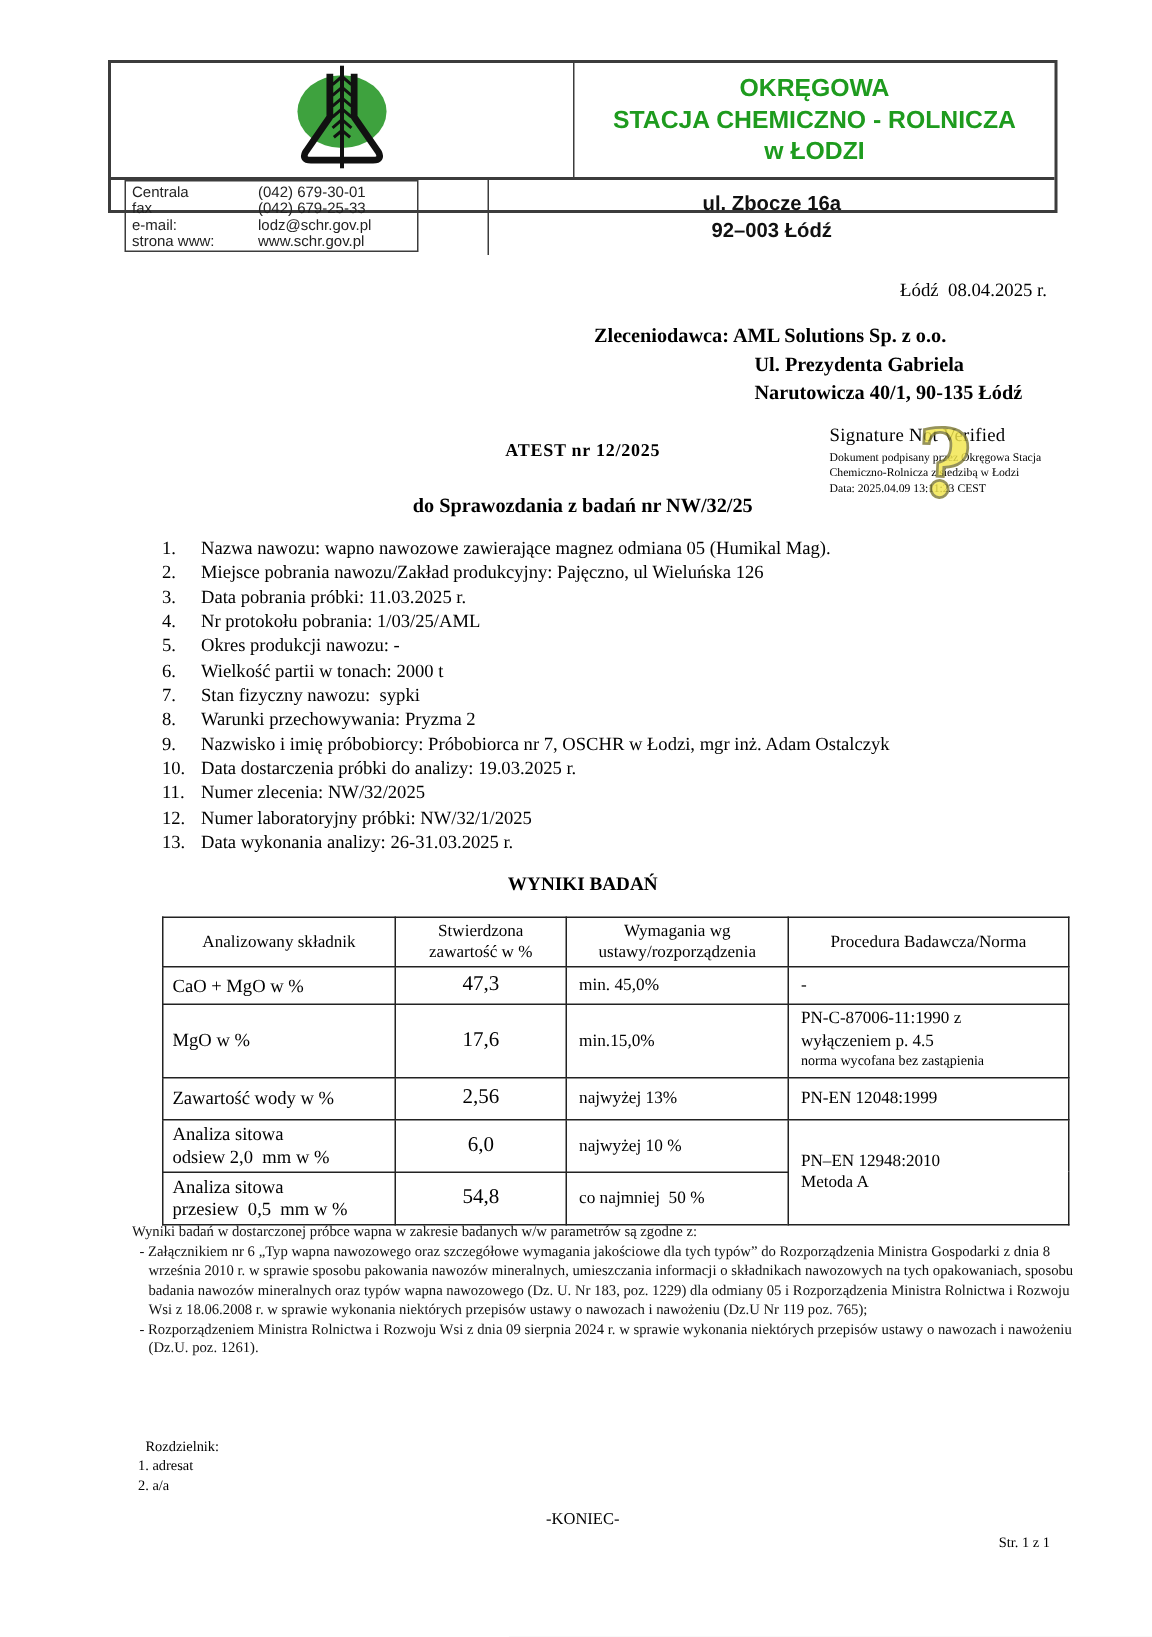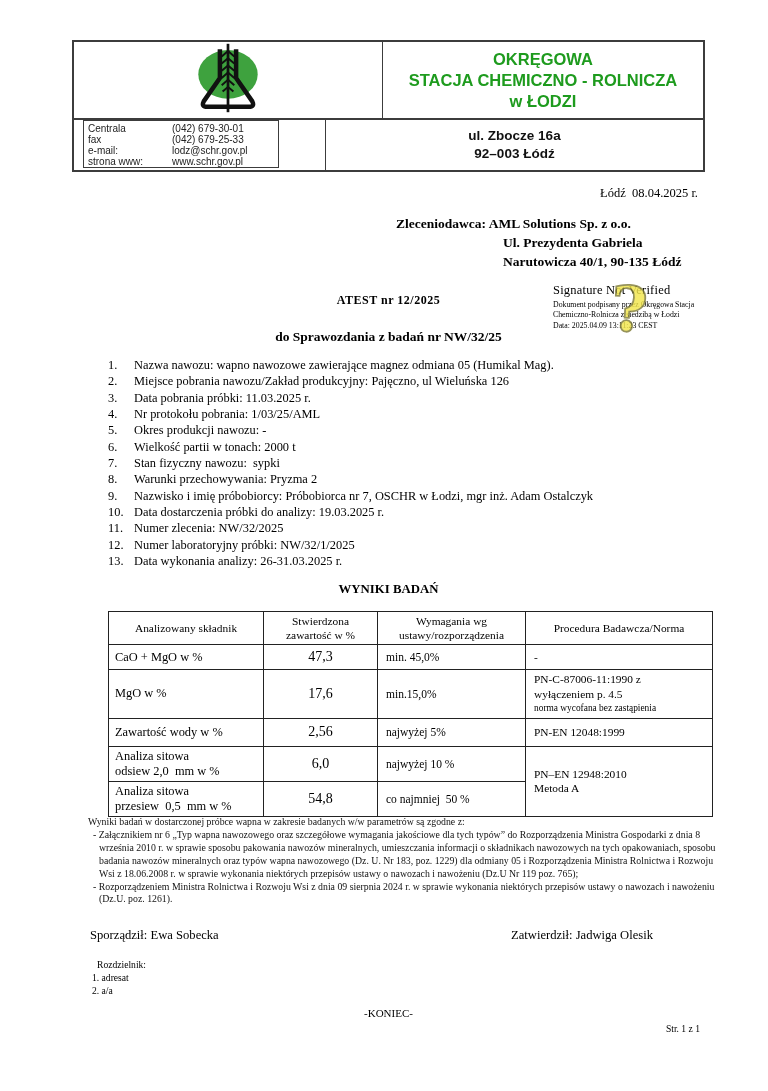--- a/index.html
+++ b/index.html
@@ -1,20 +1,20 @@
 <!DOCTYPE html>
 <html><head>
 <meta charset="utf-8">
 <style>
   * { margin:0; padding:0; box-sizing:border-box; }
   body { background:#e8e8e8; font-family:"Liberation Serif", serif; }
   .page { position:relative; width:768px; height:1091px; background:#ffffff; overflow:hidden; }
 
   
-  .hdr { position:absolute; left:72px; top:40px; width:633px; height:132px; border:2px solid #3c3c3c; }
+  .hdr { position:absolute; left:72px; top:40px; width:633px; height:102px; border:2px solid #3c3c3c; }
   .hdr-top { display:flex; height:78px; border-bottom:2px solid #3c3c3c; }
   .logo-cell { width:309px; border-right:1.5px solid #3c3c3c; display:flex; align-items:center; justify-content:center; }
   .title-cell { flex:1; display:flex; flex-direction:column; align-items:center; justify-content:center; }
   .station-line { font-family:"Liberation Sans", sans-serif; font-weight:bold; font-size:16.5px; line-height:21px; color:#1E9B1E; }
   .hdr-bot { position:relative; display:flex; height:50px; }
   .contact-cell { width:252px; border-right:1.5px solid #3c3c3c; position:relative; }
   .contact-box { position:absolute; left:9px; top:0px; width:196px; height:48px; border:1.5px solid #3c3c3c; padding:2px 0 0 4px; }
   .contact-row { display:flex; font-family:Liberation Sans, sans-serif; font-size:10px; line-height:11px; color:#222; }
   .contact-row .lab { width:84px; }
   .addr-cell { flex:1; display:flex; flex-direction:column; align-items:center; justify-content:center; }
@@ -242,21 +242,21 @@
       <td class="req">min.15,0%</td>
       <td class="norm">
         <div>PN-C-87006-11:1990 z</div>
         <div>wyłączeniem p. 4.5</div>
         <div class="norm-note">norma wycofana bez zastąpienia</div>
       </td>
     </tr>
     <tr class="row-woda">
       <td class="comp">Zawartość wody w %</td>
       <td class="val">2,56</td>
-      <td class="req">najwyżej 5%</td>
+      <td class="req">najwyżej 13%</td>
       <td class="norm">PN-EN 12048:1999</td>
     </tr>
     <tr class="row-sito">
       <td class="comp">
         <div>Analiza sitowa</div>
         <div class="comp2">odsiew 2,0  mm w %</div>
       </td>
       <td class="val">6,0</td>
       <td class="req">najwyżej 10 %</td>
       <td class="norm" rowspan="2">
@@ -274,24 +274,20 @@
     </tr>
   </tbody>
     </table>
 
   <div class="footnotes">
     <div>Wyniki badań w dostarczonej próbce wapna w zakresie badanych w/w parametrów są zgodne z:</div>
     <div class="fn-item">- Załącznikiem nr 6 „Typ wapna nawozowego oraz szczegółowe wymagania jakościowe dla tych typów” do Rozporządzenia Ministra Gospodarki  z dnia 8 września 2010 r. w sprawie sposobu pakowania nawozów mineralnych, umieszczania informacji o składnikach nawozowych na tych opakowaniach, sposobu badania nawozów mineralnych oraz typów wapna nawozowego (Dz. U. Nr 183, poz. 1229) dla odmiany 05 i Rozporządzenia Ministra Rolnictwa i Rozwoju Wsi z 18.06.2008 r. w sprawie wykonania niektórych przepisów ustawy o nawozach i nawożeniu (Dz.U Nr 119 poz. 765);</div>
     <div class="fn-item">- Rozporządzeniem Ministra Rolnictwa i Rozwoju Wsi z dnia 09 sierpnia 2024 r. w sprawie wykonania niektórych przepisów ustawy o nawozach i nawożeniu (Dz.U. poz. 1261).</div>
   </div>
 
-  <div class="sig-row">
-    <span>Sporządził: Ewa Sobecka</span>
-    <span>Zatwierdził: Jadwiga Olesik</span>
-  </div>
 
   <div class="distribution">
     <div class="d0">Rozdzielnik:</div>
     <div>1. adresat</div>
     <div>2. a/a</div>
   </div>
 
   <div class="end-mark">-KONIEC-</div>
   <div class="page-num">Str. 1 z 1</div>
 

